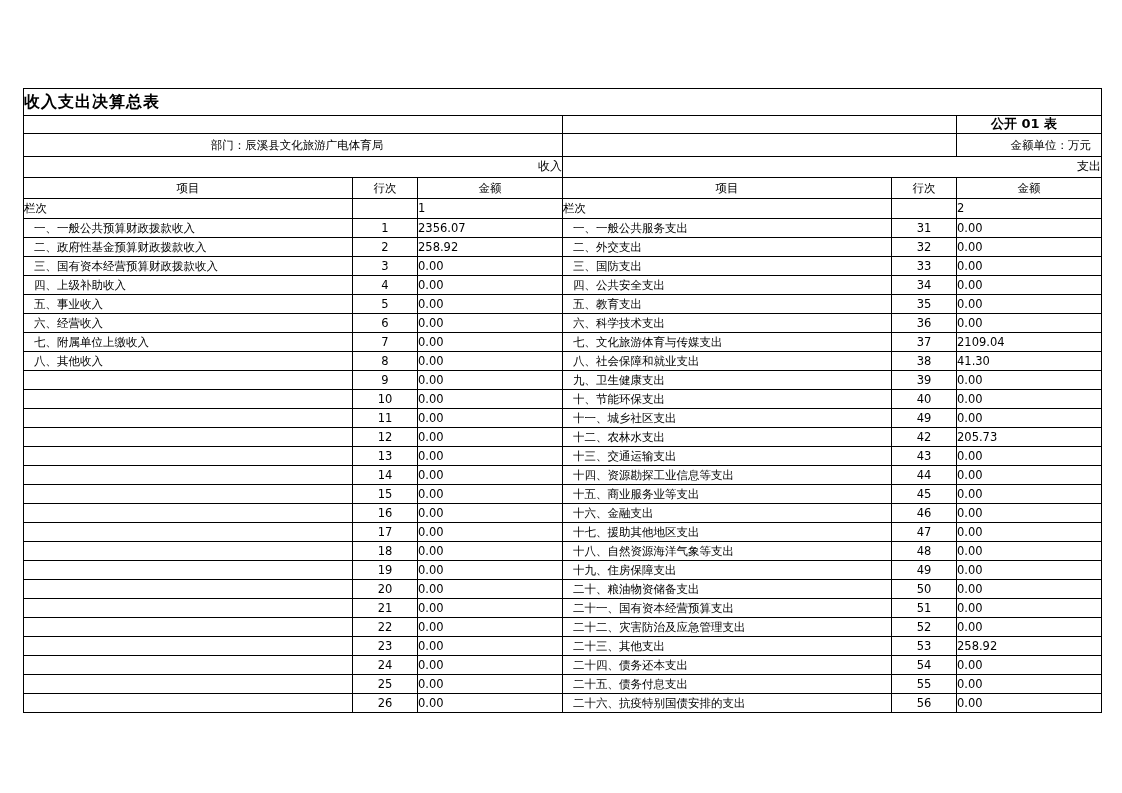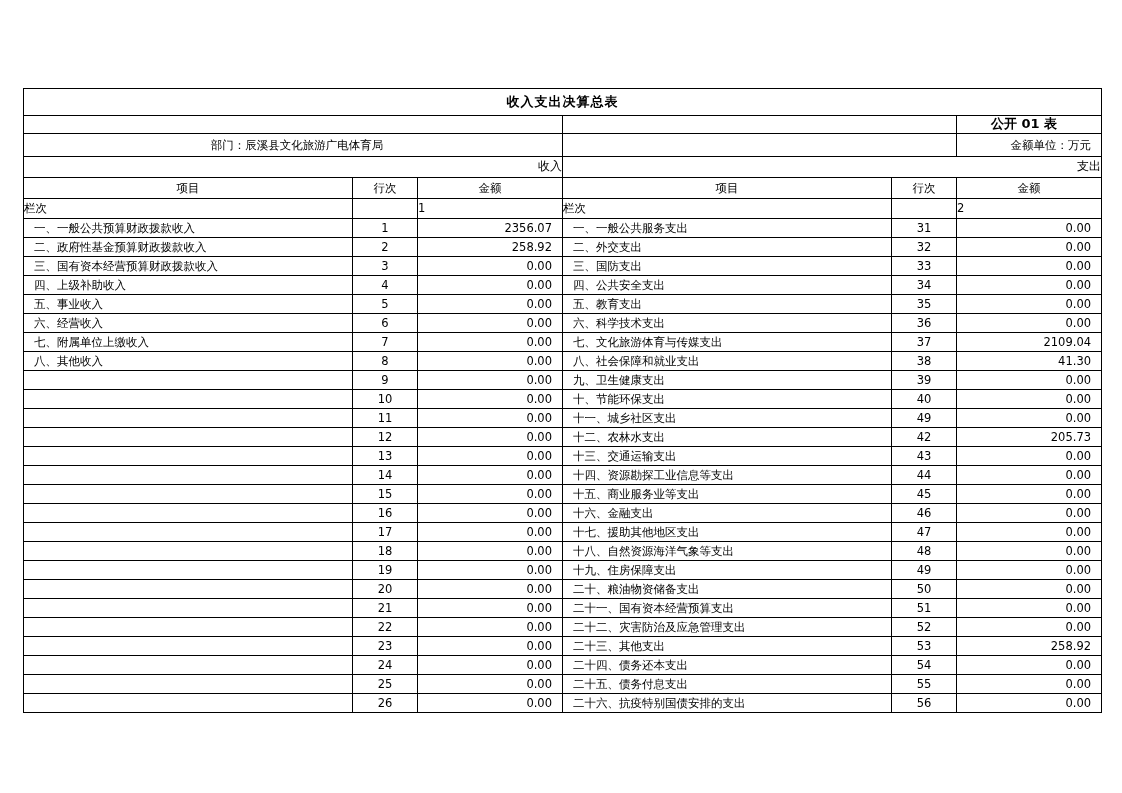--- a/index.html
+++ b/index.html
@@ -35,22 +35,22 @@
     font-size: 11px;
   }
   table.main td {
     border: 1px solid #000000;
     padding: 0;
     height: 18px;
     vertical-align: middle;
     line-height: 1.1;
   }
   .title-cell {
-    text-align: center;
-    font-size: 13px;
+    text-align: left;
+    font-size: 16px;
     font-weight: bold;
     height: 26px !important;
     letter-spacing: 1px;
   }
   .blank-row td { height: 17px !important; }
   .dept-cell {
     padding-left: 8px !important;
     font-size: 11.5px;
     height: 22px !important;
     text-align: center;
@@ -87,21 +87,21 @@
     padding-left: 10px !important;
     font-size: 11.5px;
     white-space: nowrap;
     overflow: hidden;
   }
   .row-cell {
     text-align: center;
     font-size: 11.5px;
   }
   .amt-cell {
-    text-align: right;
+    text-align: left;
     padding-right: 10px !important;
     font-size: 11.5px;
   }
 </style>
 </head>
 <body>
 
 <div class="page">
   <div class="doc">
     <table class="main">

